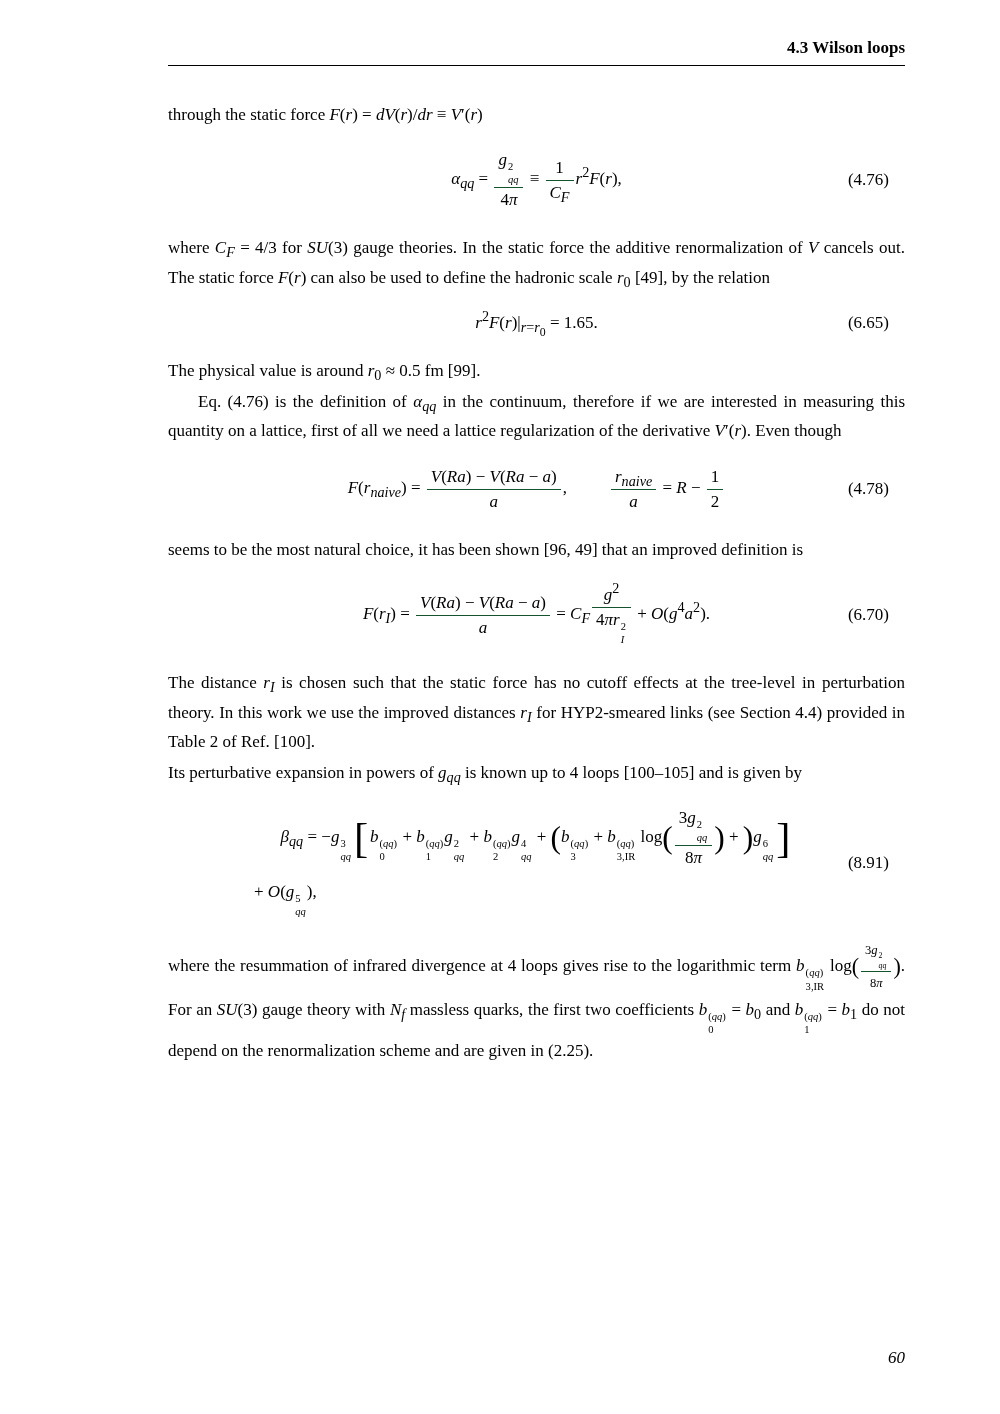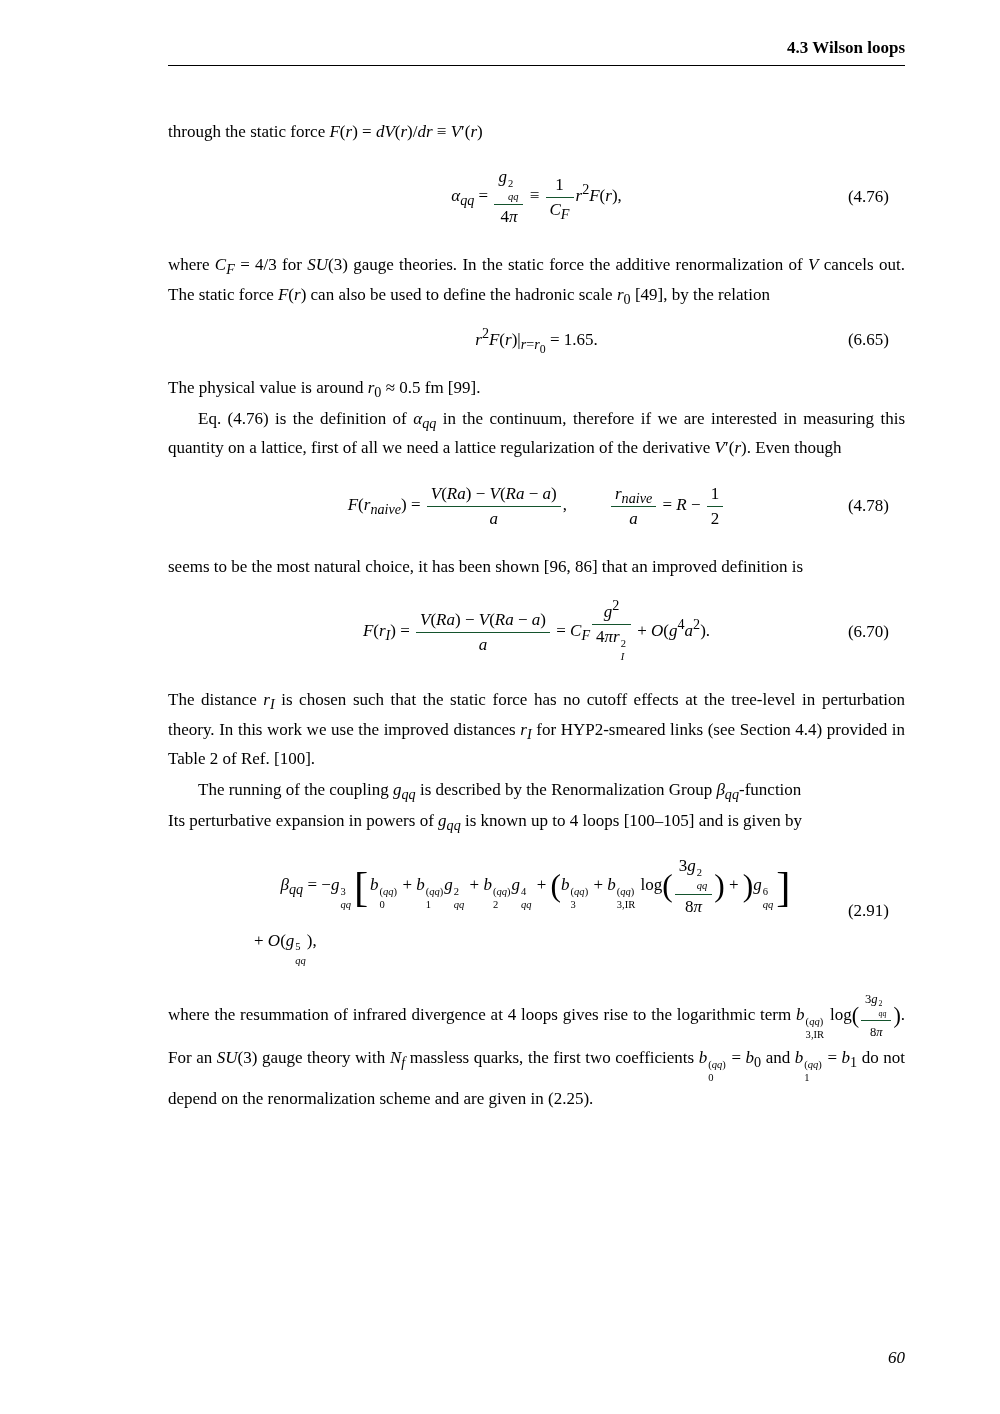--- a/index.html
+++ b/index.html
@@ -17,21 +17,21 @@
   }
   .content {
     padding: 38px 95px 0 168px;
   }
   .running-header {
     text-align: right;
     font-weight: bold;
     font-size: 17px;
     padding-bottom: 7px;
     border-bottom: 1.6px solid #000;
-    margin-bottom: 51px;
+    margin-bottom: 34px;
   }
   p.par {
     margin: 0 0 2px 0;
     text-align: justify;
     line-height: 1.72;
   }
   p.ind { text-indent: 30px; }
   .eq {
     position: relative;
     text-align: center;
@@ -95,33 +95,32 @@
 
     <p class="par">The physical value is around <i>r</i><sub>0</sub> ≈ 0.5 fm [99].</p>
 
     <p class="par ind">Eq. (4.76) is the definition of <i>α</i><sub><i>qq</i></sub> in the continuum, therefore if we are interested in measuring this quantity on a lattice, first of all we need a lattice regularization of the derivative <i>V</i>′(<i>r</i>). Even though</p>
 
     <div class="eq">
       <span class="eq-body"><i>F</i>(<i>r</i><sub><i>naive</i></sub>) = <span class="fr"><span class="nu"><i>V</i>(<i>Ra</i>) − <i>V</i>(<i>Ra</i> − <i>a</i>)</span><span class="de"><i>a</i></span></span>,<span class="sp"></span><span class="fr"><span class="nu"><i>r</i><sub><i>naive</i></sub></span><span class="de"><i>a</i></span></span> = <i>R</i> − <span class="fr"><span class="nu">1</span><span class="de">2</span></span></span>
       <span class="eq-num">(4.78)</span>
     </div>
 
-    <p class="par">seems to be the most natural choice, it has been shown [96, 86] that an improved definition is</p>
+    <p class="par">seems to be the most natural choice, it has been shown [96, 49] that an improved definition is</p>
 
     <div class="eq">
       <span class="eq-body"><i>F</i>(<i>r</i><sub><i>I</i></sub>) = <span class="fr"><span class="nu"><i>V</i>(<i>Ra</i>) − <i>V</i>(<i>Ra</i> − <i>a</i>)</span><span class="de"><i>a</i></span></span> = <i>C</i><sub><i>F</i></sub><span class="fr"><span class="nu"><i>g</i><sup>2</sup></span><span class="de">4<i>π</i><i>r</i><span class="ss">
                 <span>2</span>
                 <span><i>I</i></span>
               </span></span></span> + <i>O</i>(<i>g</i><sup>4</sup><i>a</i><sup>2</sup>).</span>
       <span class="eq-num">(6.70)</span>
     </div>
 
     <p class="par">The distance <i>r</i><sub><i>I</i></sub> is chosen such that the static force has no cutoff effects at the tree-level in perturbation theory. In this work we use the improved distances <i>r</i><sub><i>I</i></sub> for HYP2-smeared links (see Section 4.4) provided in Table 2 of Ref. [100].</p>
 
-    <p class="par ind">The running of the coupling <i>g</i><sub><i>qq</i></sub> is described by the Renormalization Group <i>β</i><sub><i>qq</i></sub>-function</p>
 
 
     <p class="par">Its perturbative expansion in powers of <i>g</i><sub><i>qq</i></sub> is known up to 4 loops [100–105] and is given by</p>
 
     <div class="eq">
       <span class="l1"><i>β</i><sub><i>qq</i></sub> = −<i>g</i><span class="ss">
             <span>3</span>
             <span><i>qq</i></span>
           </span><span class="bb">[</span><i>b</i><span class="ss">
             <span>(<i>qq</i>)</span>
@@ -148,21 +147,21 @@
                 <span>2</span>
                 <span><i>qq</i></span>
               </span></span><span class="de">8<i>π</i></span></span><span class="bp">)</span> + <span class="bp">)</span><i>g</i><span class="ss">
             <span>6</span>
             <span><i>qq</i></span>
           </span><span class="bb">]</span></span>
       <span class="l2">+ <i>O</i>(<i>g</i><span class="ss">
             <span>5</span>
             <span><i>qq</i></span>
           </span>),</span>
-      <span class="eq-num">(2.91)</span>
+      <span class="eq-num">(8.91)</span>
     </div>
 
     <p class="par">where the resummation of infrared divergence at 4 loops gives rise to the logarithmic term <i>b</i><span class="ss">
           <span>(<i>qq</i>)</span>
           <span>3,IR</span>
         </span> log<span class="bp2">(</span><span class="fr fr-s"><span class="nu">3<i>g</i><span class="ss">
               <span>2</span>
               <span><i>qq</i></span>
             </span></span><span class="de">8<i>π</i></span></span><span class="bp2">)</span>. For an <i>SU</i>(3) gauge theory with <i>N</i><sub><i>f</i></sub> massless quarks, the first two coefficients <i>b</i><span class="ss">
           <span>(<i>qq</i>)</span>

